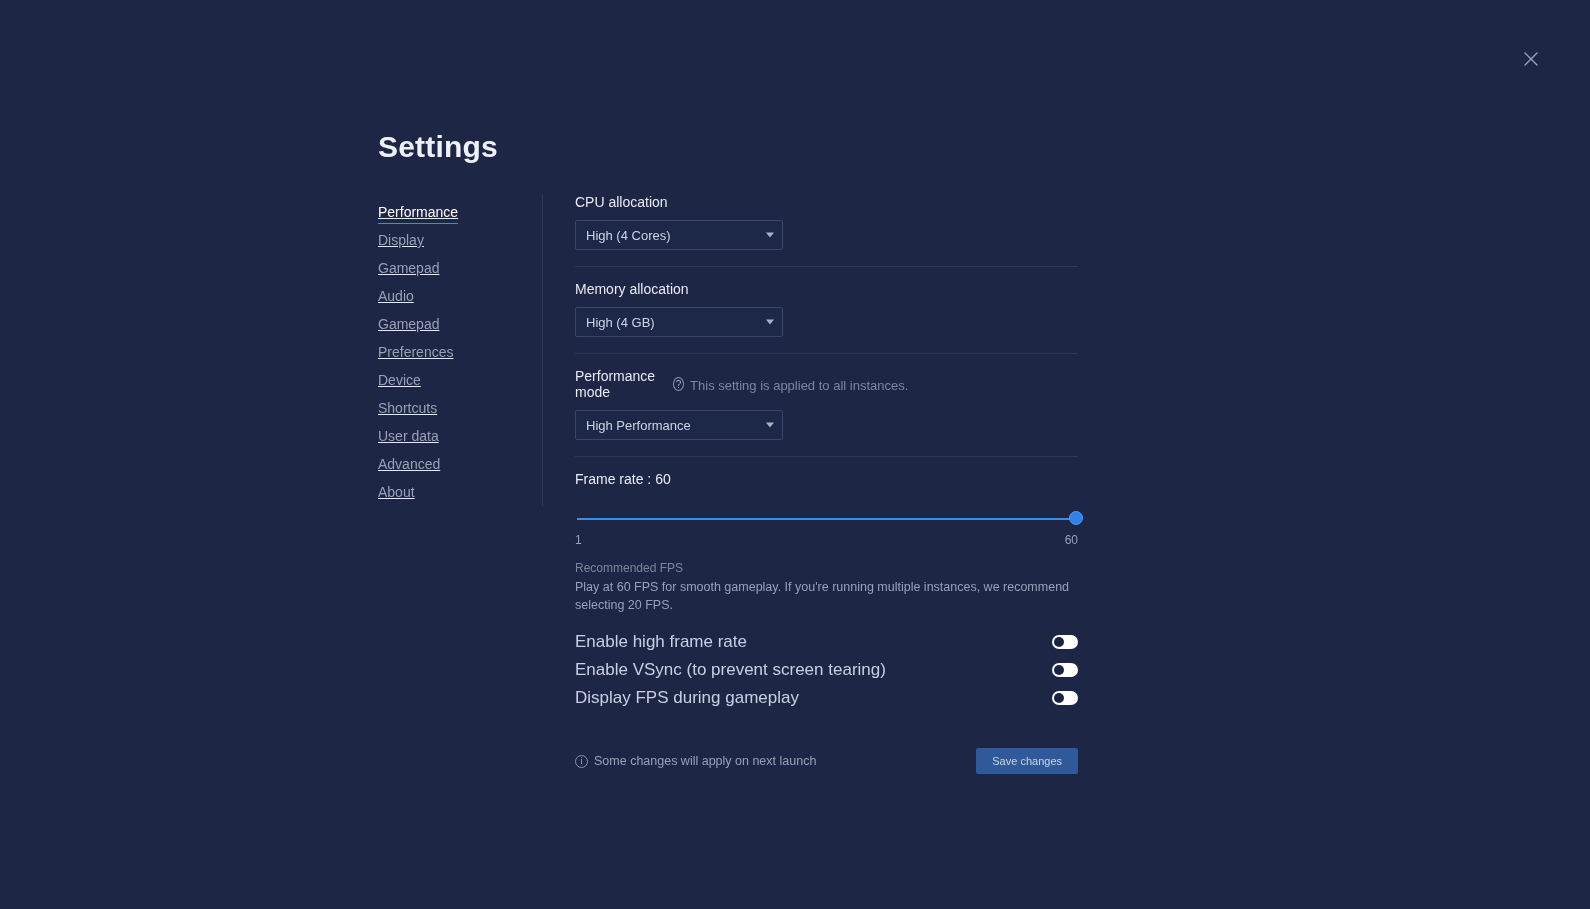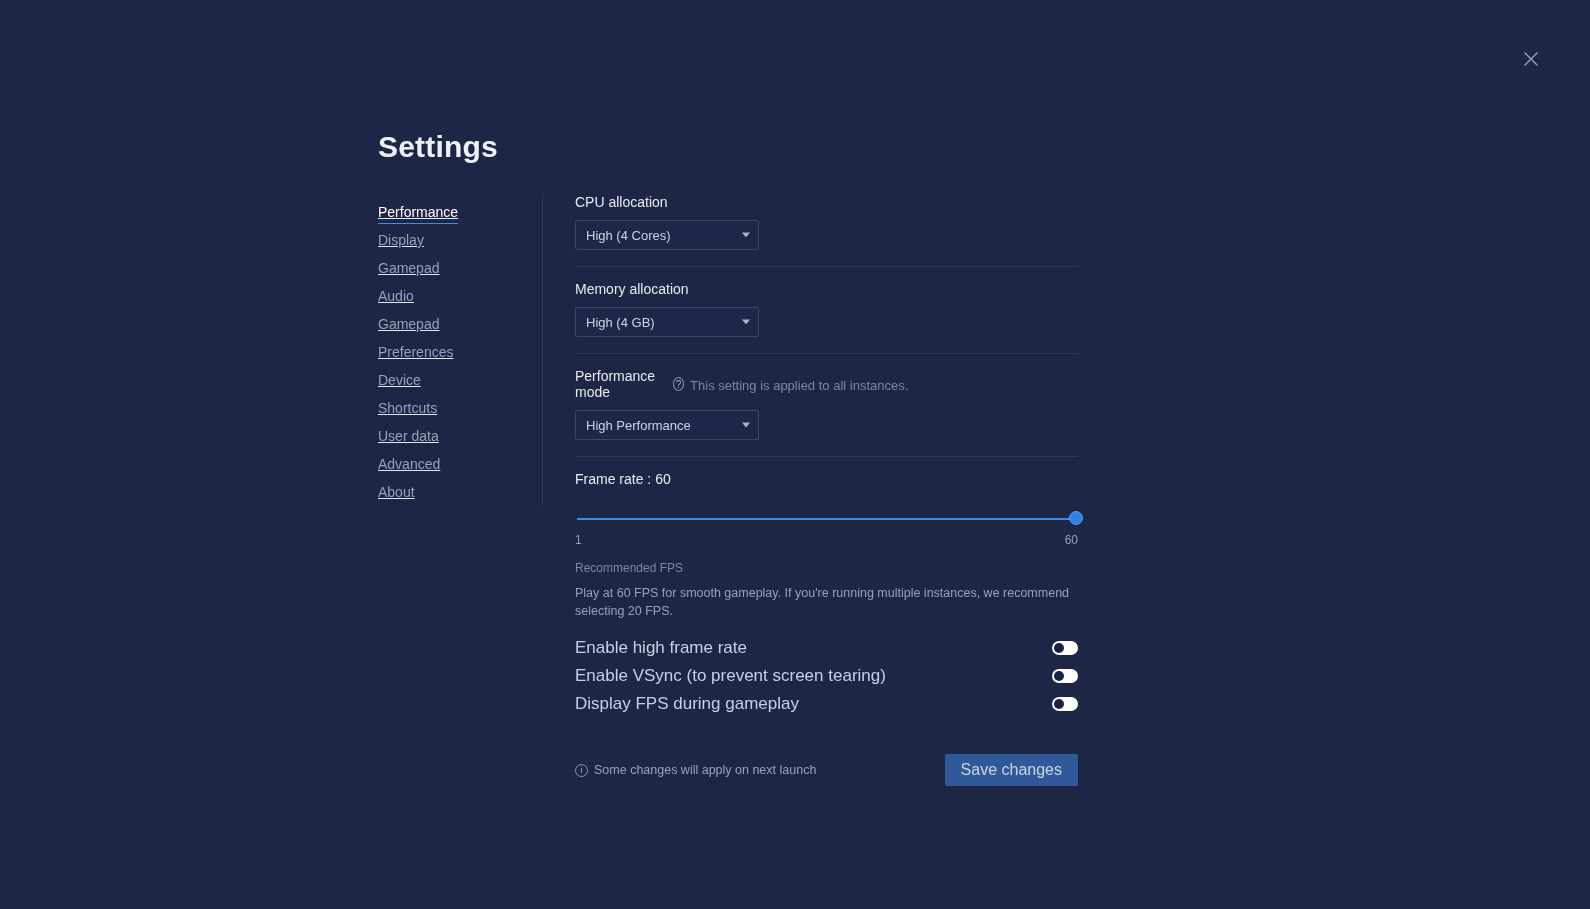--- a/index.html
+++ b/index.html
@@ -106,21 +106,21 @@
     gap:6px;
   }
   .label .sub{
     display:block;
     font-size:13px;
     color:var(--text-muted);
     margin-top:3px;
   }
 
   .select{
-    width:184px;
+    width:208px;
     height:30px;
     background:var(--field-bg);
     border:1px solid var(--field-border);
     border-radius:2px;
     color:#cdd4e6;
     font-size:13px;
     padding:0 28px 0 10px;
     display:flex;align-items:center;
     position:relative;
     cursor:pointer;
@@ -173,21 +173,21 @@
   }
   .slider-minmax{
     display:flex;justify-content:space-between;
     font-size:12px;color:var(--text-dim);
     margin:4px 0 14px 0;
   }
 
   .rec-title{
     font-size:12px;
     color:var(--text-muted);
-    margin-bottom:9px;
+    margin-bottom:3px;
   }
   .rec-body{
     font-size:12.5px;
     color:var(--text-dim);
     line-height:1.45;
     margin-bottom:14px;
   }
 
   .toggle-row{
     display:flex;
@@ -231,21 +231,21 @@
     width:13px;height:13px;
     border:1px solid #8b93ab;
     border-radius:50%;
     display:inline-flex;align-items:center;justify-content:center;
     font-size:9px;
     color:#a5acc2;
   }
   .save-btn{
     background:var(--save-bg);
     color:#e9f0fb;
-    font-size:16px;
+    font-size:11px;
     border:none;
     padding:7px 16px;
     border-radius:2px;
     cursor:pointer;
     opacity:0.85;
   }
 </style>
 </head>
 <body>
 

